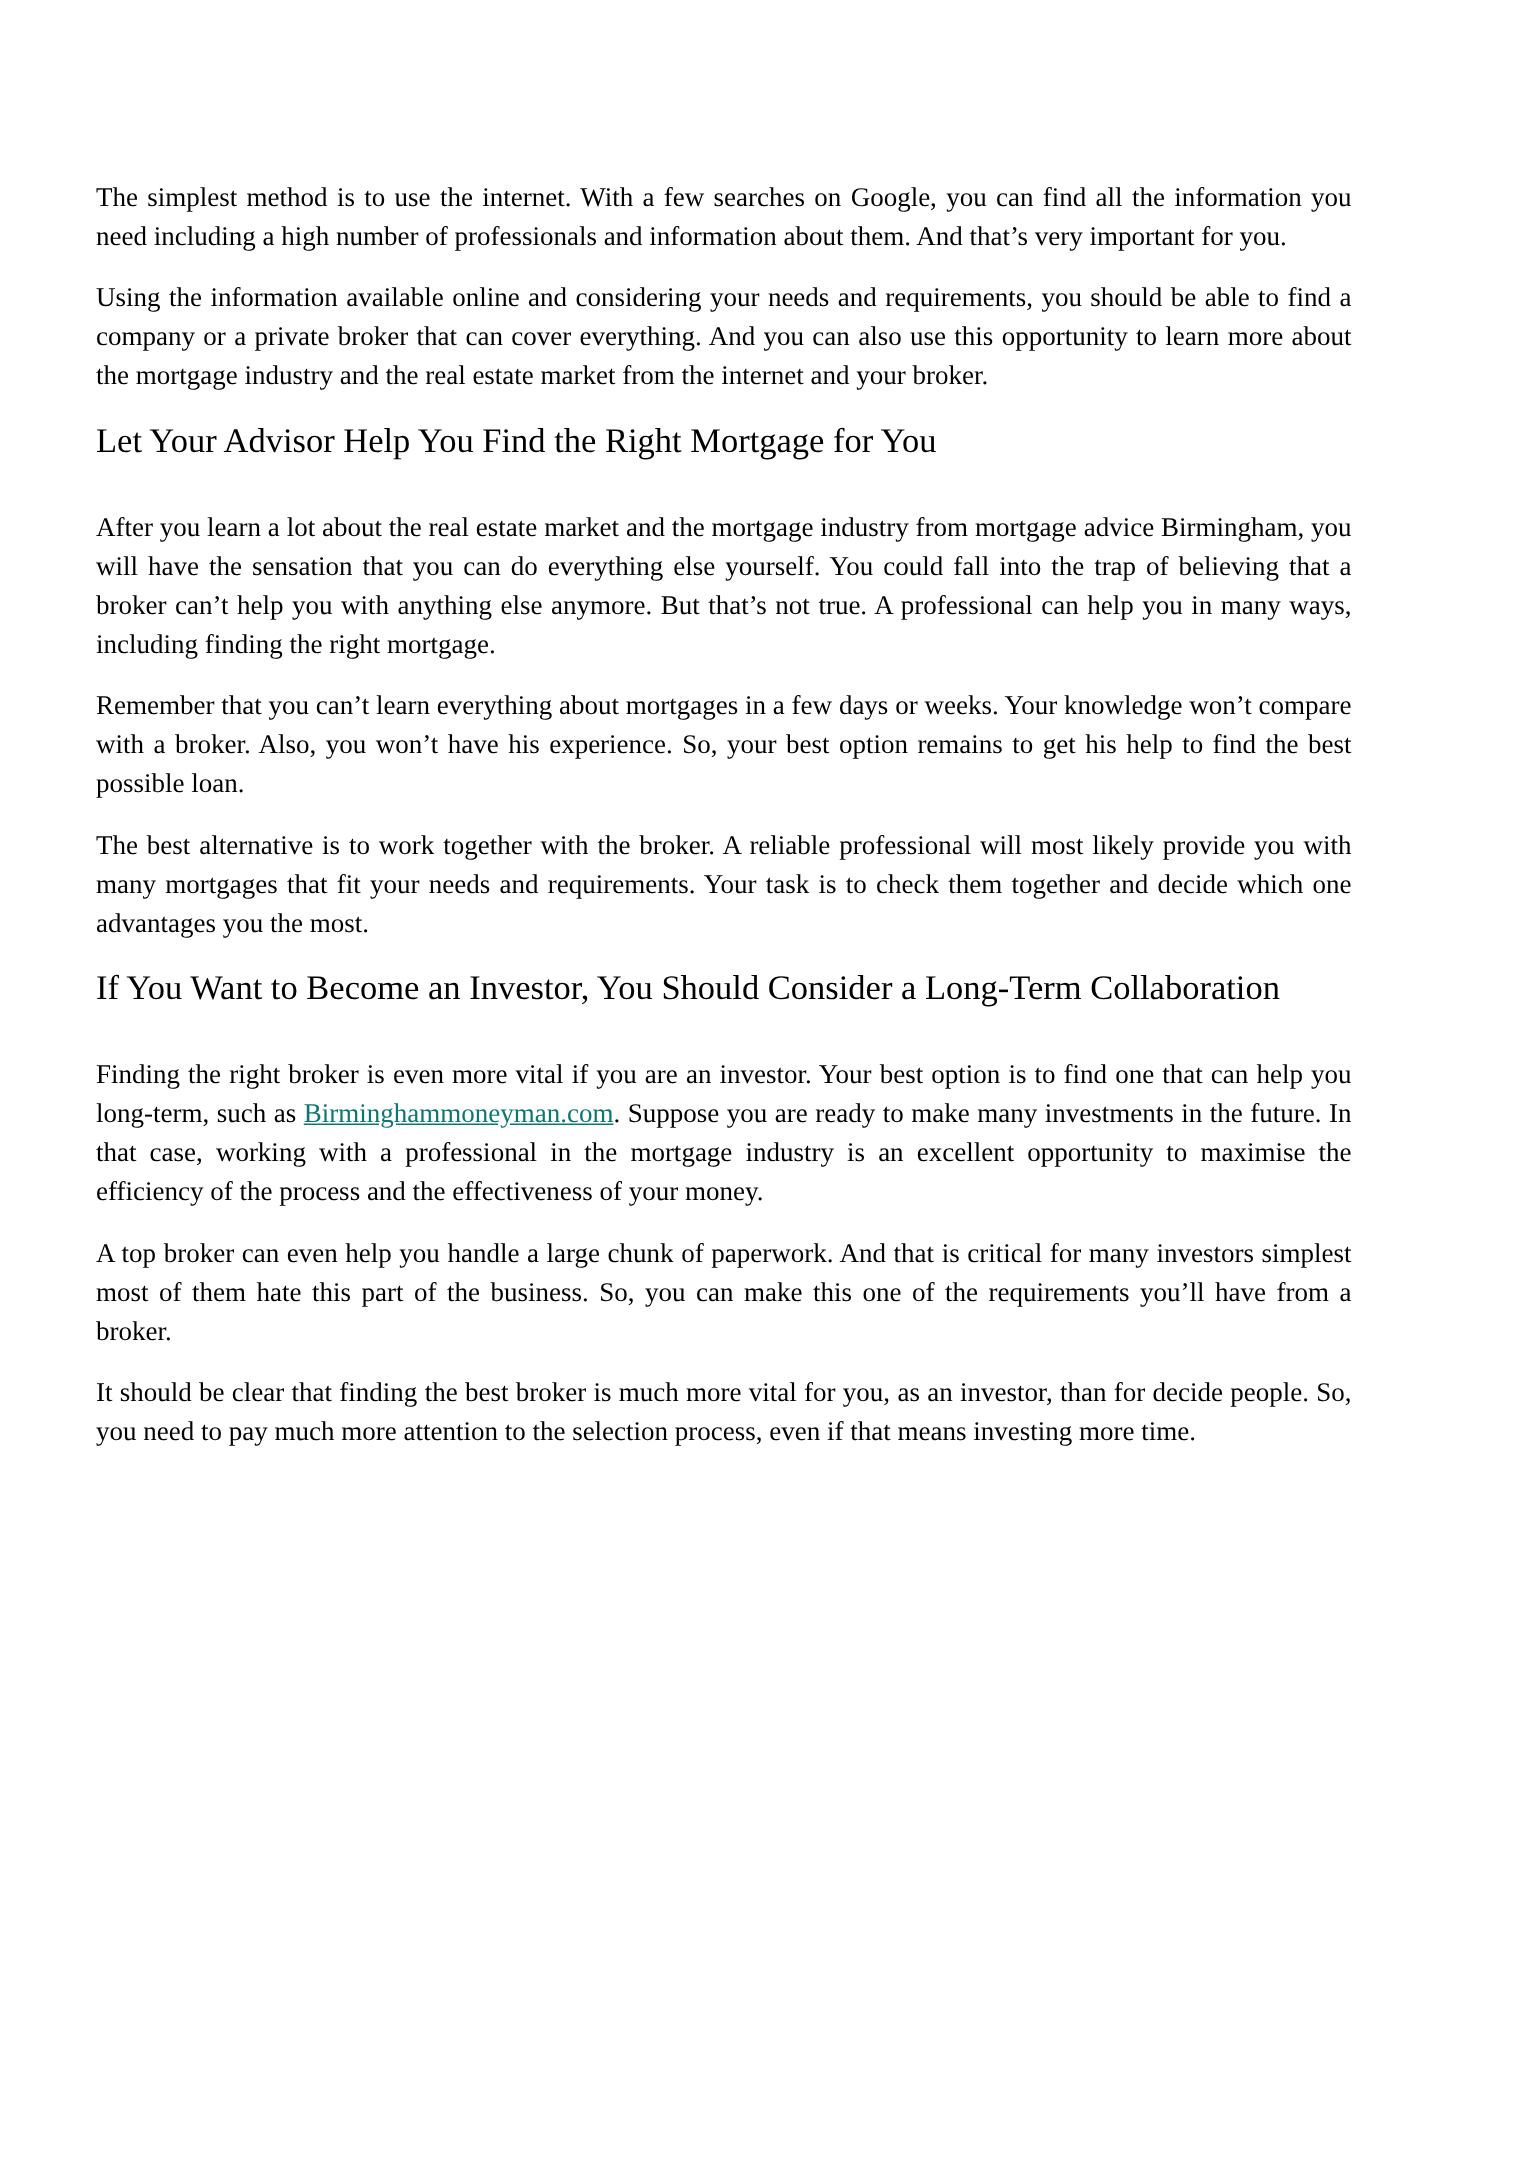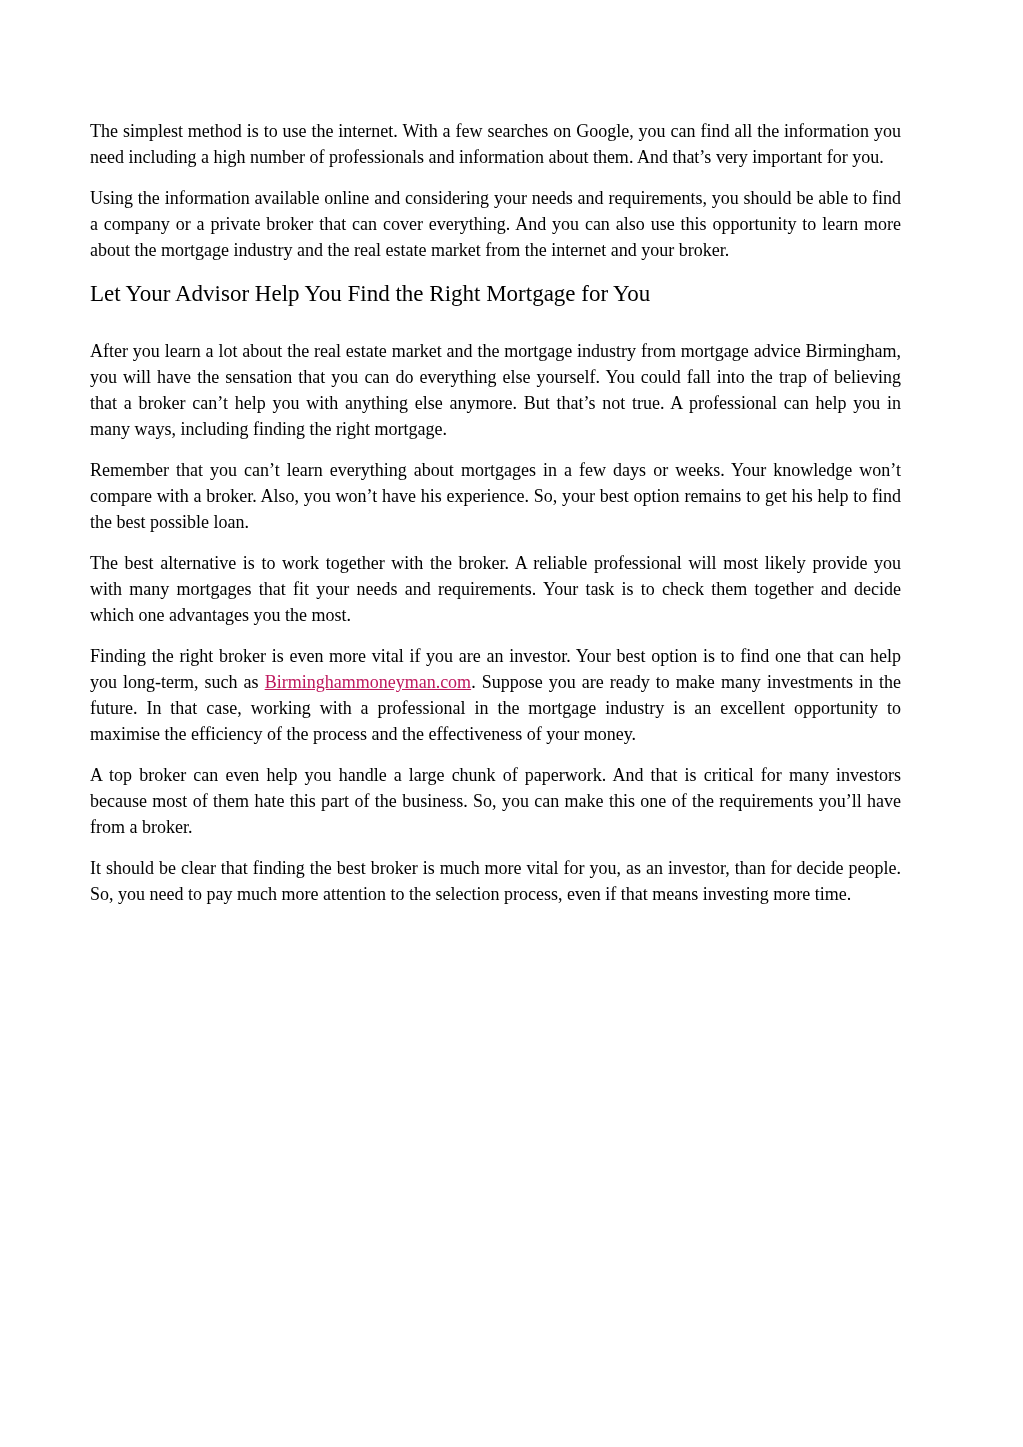--- a/index.html
+++ b/index.html
@@ -8,59 +8,60 @@
     background: #ffffff;
   }
   .page {
     position: relative;
     box-sizing: border-box;
     width: 1023px;
     height: 1325px;
     margin: 0 auto;
     background: #ffffff;
     color: #000000;
-    padding: 118px 122px 0 90px;
+    padding: 118px 122px 0 64px;
     font-family: "Liberation Serif", "DejaVu Serif", serif;
     font-size: 18px;
     line-height: 26px;
     text-align: justify;
     overflow: hidden;
   }
   .page p.body {
     margin: 0 0 15px 0;
   }
   .heading {
     font-family: "Liberation Serif", "DejaVu Serif", serif;
     font-weight: normal;
     font-size: 23px;
     line-height: 32px;
     margin: 0 0 28px 0;
     text-align: justify;
   }
   a.doc-link {
-    color: #be185d;
+    color: #0f766e;
   }
 </style>
 </head>
 <body>
 
 <div class="page">
 
   <p class="body">The simplest method is to use the internet. With a few searches on Google, you can find all the information you need including a high number of professionals and information about them. And that’s very important for you.</p>
 
   <p class="body">Using the information available online and considering your needs and requirements, you should be able to find a company or a private broker that can cover everything. And you can also use this opportunity to learn more about the mortgage industry and the real estate market from the internet and your broker.</p>
 
   <h2 class="heading">Let Your Advisor Help You Find the Right Mortgage for You</h2>
 
   <p class="body">After you learn a lot about the real estate market and the mortgage industry from mortgage advice Birmingham, you will have the sensation that you can do everything else yourself. You could fall into the trap of believing that a broker can’t help you with anything else anymore. But that’s not true. A professional can help you in many ways, including finding the right mortgage.</p>
 
   <p class="body">Remember that you can’t learn everything about mortgages in a few days or weeks. Your knowledge won’t compare with a broker. Also, you won’t have his experience. So, your best option remains to get his help to find the best possible loan.</p>
 
   <p class="body">The best alternative is to work together with the broker. A reliable professional will most likely provide you with many mortgages that fit your needs and requirements. Your task is to check them together and decide which one advantages you the most.</p>
 
+  <h2 class="heading">If You Want to Become an Investor, You Should Consider a Long-Term Collaboration</h2>
 
   <p class="body"><span>Finding the right broker is even more vital if you are an investor. Your best option is to find one that can help you long-term, such as </span><a href="#" class="doc-link">Birminghammoneyman.com</a><span>. Suppose you are ready to make many investments in the future. In that case, working with a professional in the mortgage industry is an excellent opportunity to maximise the efficiency of the process and the effectiveness of your money.</span></p>
 
-  <p class="body">A top broker can even help you handle a large chunk of paperwork. And that is critical for many investors because most of them hate this part of the business. So, you can make this one of the requirements you’ll have from a broker.</p>
+  <p class="body">A top broker can even help you handle a large chunk of paperwork. And that is critical for many investors simplest most of them hate this part of the business. So, you can make this one of the requirements you’ll have from a broker.</p>
 
   <p class="body">It should be clear that finding the best broker is much more vital for you, as an investor, than for decide people. So, you need to pay much more attention to the selection process, even if that means investing more time.</p>
 
 </div>
 
 </body></html>

